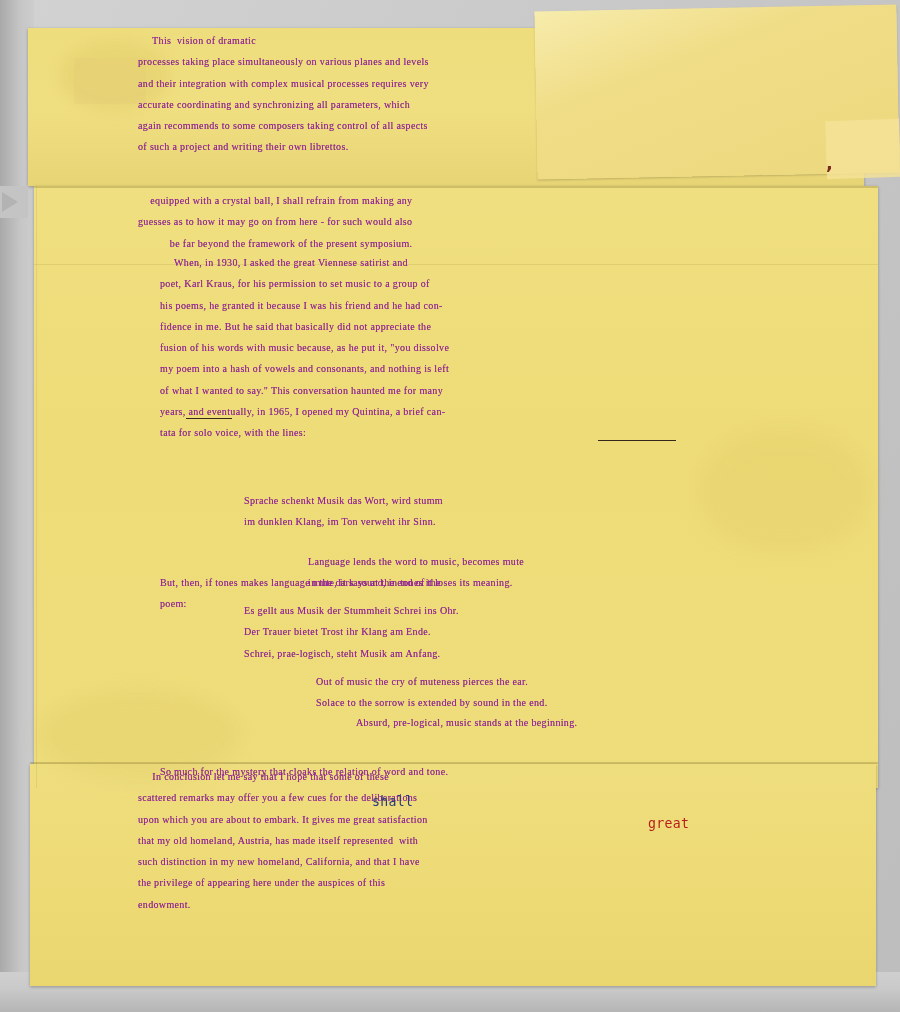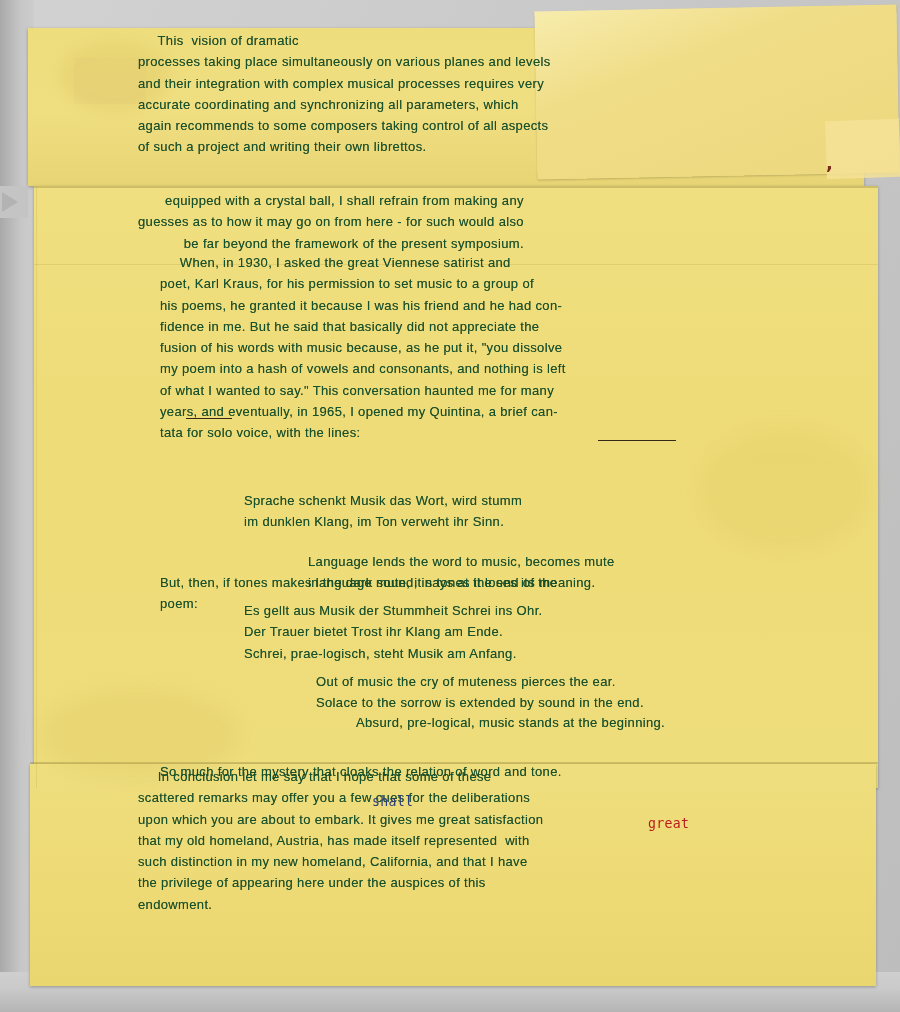--- a/index.html
+++ b/index.html
@@ -115,23 +115,23 @@
     left:2px; top:6px;
     width:0; height:0;
     border-top: 10px solid transparent;
     border-bottom: 10px solid transparent;
     border-left: 16px solid #b3b3b3;
   }
 
   
   .typed {
     position: absolute;
-    color: #14532d;
-    font-family: Liberation Sans, sans-serif;
-    font-size: 13px;
+    color: #a21caf;
+    font-family: Liberation Serif, serif;
+    font-size: 10px;
     line-height: 21.3px;
     letter-spacing: 0.35px;
     white-space: pre;
     text-shadow: 0 0 0.4px rgba(40,33,18,0.55);
   }
 
   #para-vision   { left: 138px; top: 30px; }
   #para-equipped { left: 138px; top: 190px; text-align: right; }
   #para-kraus    { left: 160px; top: 252px; }
   #verse-german1 { left: 244px; top: 490px; }

